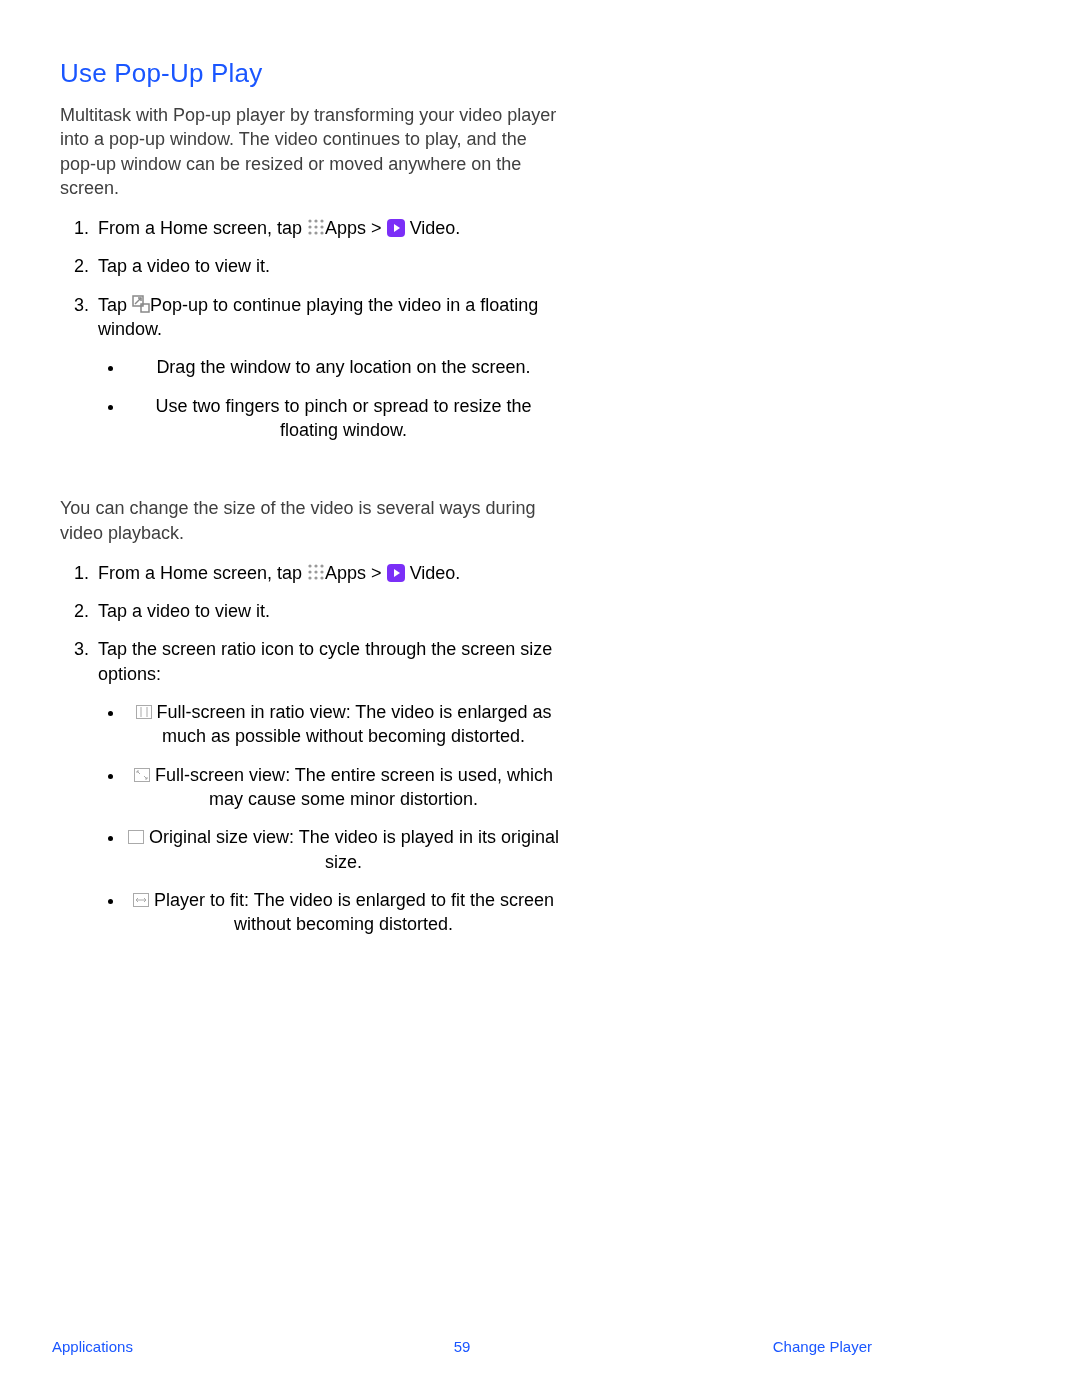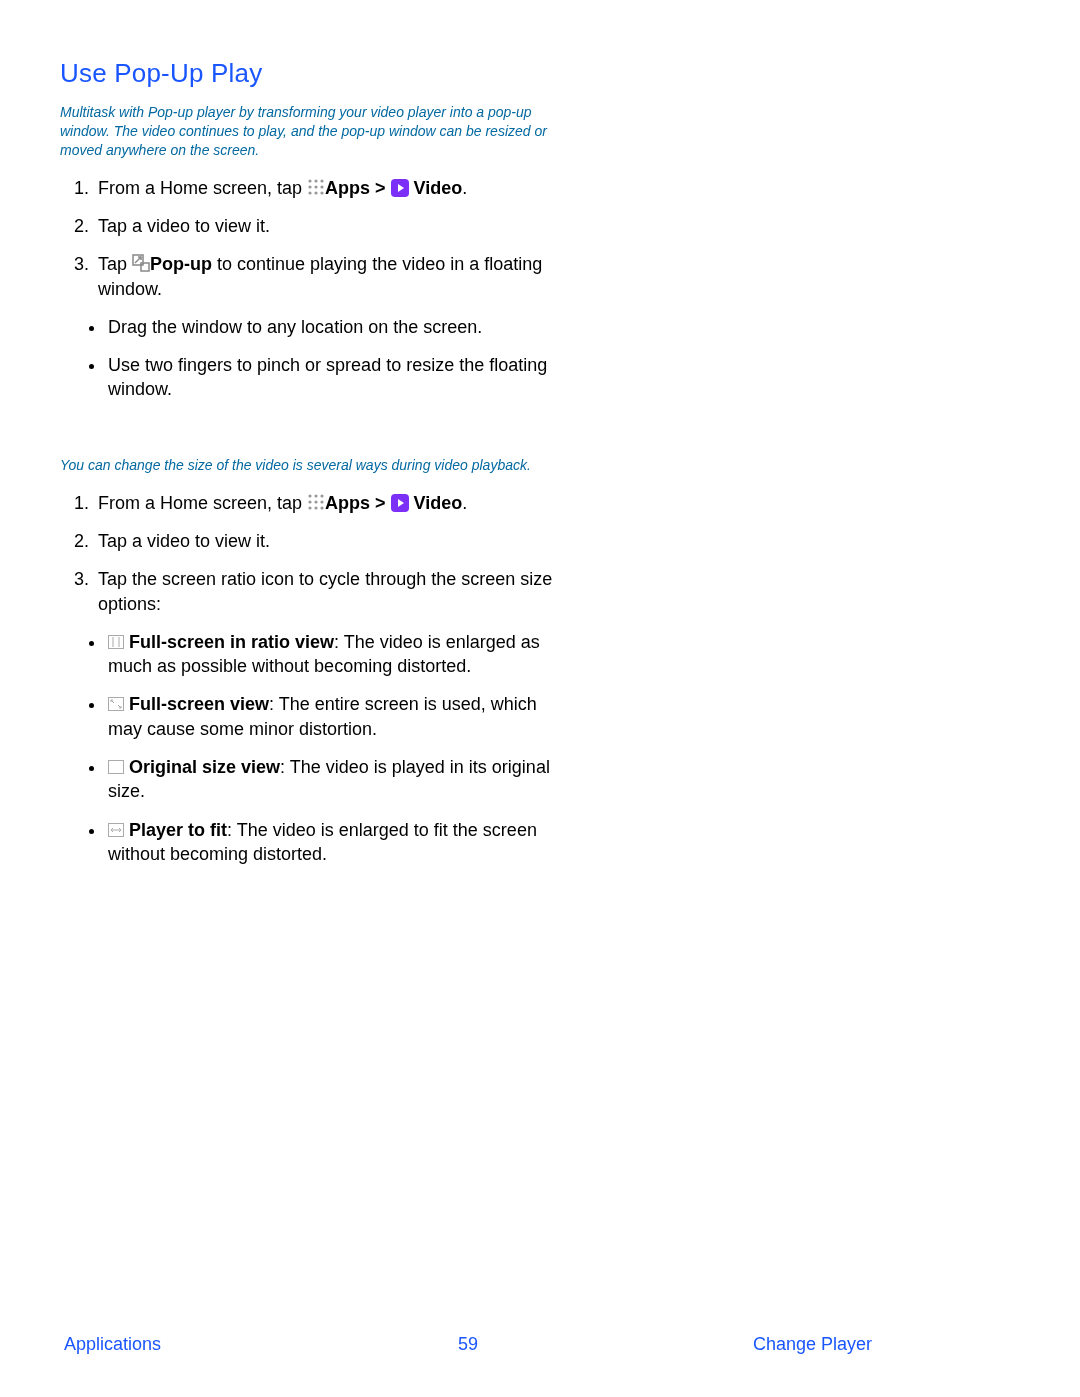--- a/index.html
+++ b/index.html
@@ -19,49 +19,49 @@
     width: 500px;
   }
   h2.section-heading {
     color: #1a56ff;
     font-size: 26px;
     font-weight: 500;
     margin-bottom: 14px;
     letter-spacing: 0.2px;
   }
   p.body-text {
-    font-size: 14px;
+    font-size: 18px;
     line-height: 1.35;
     margin-bottom: 16px;
-    color: #0369a1;
-    font-style: italic;
+    color: #404040;
   }
   ol.steps {
     list-style: decimal;
     margin-left: 34px;
     margin-bottom: 28px;
   }
   ol.steps > li {
     font-size: 18px;
     line-height: 1.35;
     margin-bottom: 14px;
     padding-left: 4px;
   }
   ul.bullets {
     list-style: disc;
-    margin-left: 8px;
+    margin-left: 27px;
     margin-top: 14px;
+    text-align: center;
   }
   ul.bullets > li {
     font-size: 18px;
     line-height: 1.35;
     margin-bottom: 14px;
     padding-left: 2px;
   }
-  .bold { font-weight: 700; }
+  .bold { font-weight: 400; }
   .icon {
     display: inline-block;
     vertical-align: -2px;
   }
   .icon-apps {
     width: 18px; height: 18px;
     vertical-align: -2px;
   }
   .icon-video {
     width: 18px; height: 18px;
@@ -70,27 +70,27 @@
   .icon-popup {
     width: 18px; height: 18px;
     vertical-align: -2px;
   }
   .icon-ratio {
     width: 16px; height: 14px;
     vertical-align: -1px;
   }
   .footer {
     position: absolute;
-    left: 64px;
+    left: 52px;
     right: 60px;
     bottom: 42px;
     display: flex;
     justify-content: space-between;
     align-items: flex-start;
-    font-size: 18px;
+    font-size: 15px;
     color: #1a56ff;
   }
   .footer .page-num {
     position: absolute;
     left: 50%;
     transform: translateX(-50%);
   }
   .sect-gap { height: 26px; }
 </style>
 </head>

